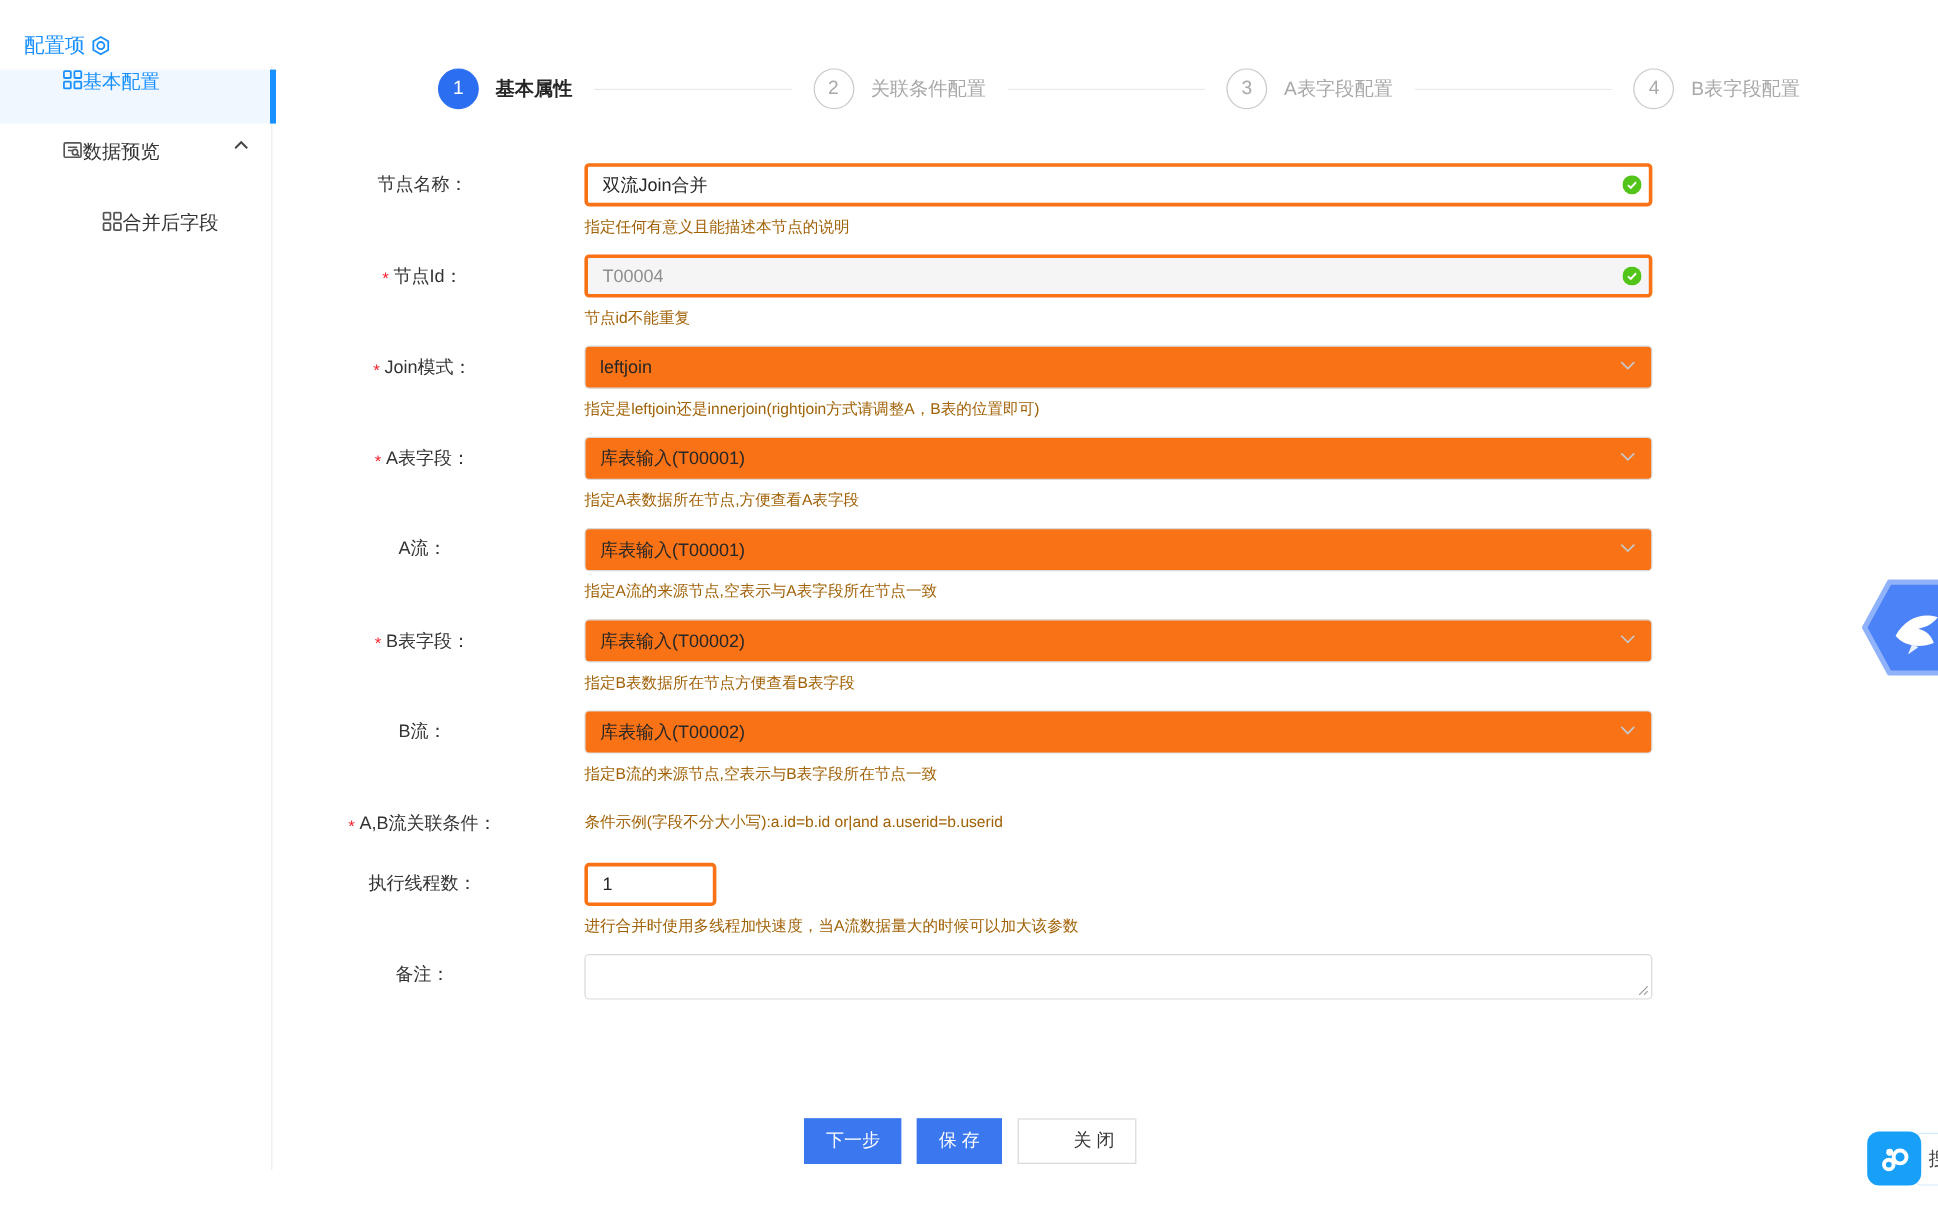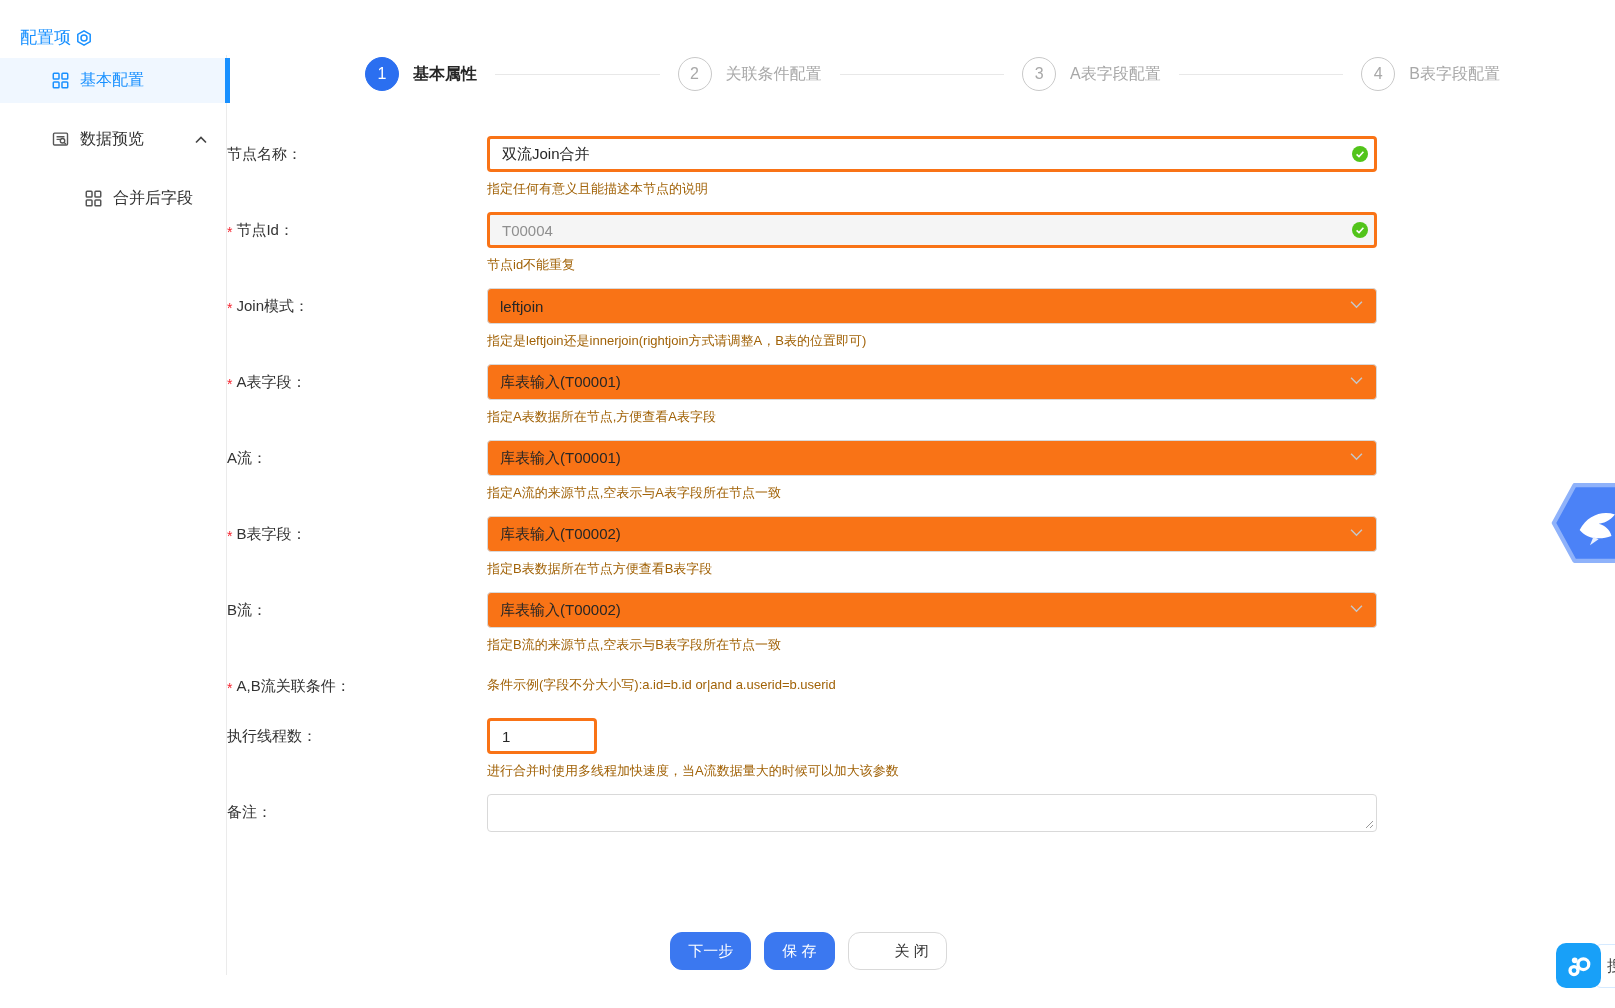--- a/index.html
+++ b/index.html
@@ -8,22 +8,22 @@
     font-family:"Liberation Sans","DejaVu Sans",sans-serif;color:#333;
   }
   
   .sidebar-title{
     position:absolute;left:20px;top:26px;display:flex;align-items:center;gap:4px;
     color:#1890ff;font-size:17px;font-weight:500;
   }
   .sidebar-divider{position:absolute;left:226px;top:55px;height:920px;width:1px;background:#ebebeb;}
   .sidebar-menu{position:absolute;left:0;top:58px;width:227px;}
   .menu-item{
-    position:relative;height:45px;margin-bottom:14px;display:flex;align-items:center;
-    gap:11px;padding-left:52px;font-size:16px;color:#333;cursor:pointer;
+    position:relative;height:45px;margin-bottom:14px;display:flex;align-items:flex-start;
+    padding-left:52px;font-size:16px;color:#333;cursor:pointer;
   }
   .menu-item .icon{display:flex;color:#555;}
   .menu-item.selected{background:#f0f7ff;color:#1890ff;}
   .menu-item.selected .icon{color:#1890ff;}
   .menu-item.selected::after{
     content:"";position:absolute;right:-3px;top:0;bottom:0;width:5px;background:#1890ff;z-index:2;
   }
   .menu-item.indent{padding-left:85px;}
   .menu-item .caret{margin-left:auto;margin-right:20px;color:#444;}
   
@@ -34,21 +34,21 @@
     font-size:16px;border:1px solid #c9c9c9;color:#a8a8a8;background:#fff;box-sizing:border-box;
   }
   .step.active .step-circle{background:#2b6ff0;border-color:#2b6ff0;color:#fff;}
   .step-label{font-size:16px;color:#a8a8a8;}
   .step.active .step-label{color:#262626;font-weight:bold;}
   .step-line{flex:1;height:1px;background:#e8e8e8;margin:0 18px;}
   
   .config-form{position:absolute;left:227px;top:136px;width:1163px;}
   .row{display:flex;align-items:flex-start;margin-bottom:14px;}
   .row-label{
-    width:260px;box-sizing:border-box;padding-right:10px;text-align:left;
+    width:260px;box-sizing:border-box;padding-right:10px;text-align:center;
     line-height:36px;font-size:15px;color:#333;flex:none;
   }
   .req{color:#f5222d;margin-right:4px;font-size:14px;position:relative;top:2px;}
   .row-body{flex:none;}
   .control{position:relative;width:890px;}
   .control.small{width:110px;}
   .input{
     width:100%;height:36px;box-sizing:border-box;border:3px solid #f97316;border-radius:4px;
     padding:0 12px;font-size:15px;color:#262626;font-family:inherit;background:#fff;outline:none;
   }
@@ -62,21 +62,21 @@
   .icon.check{position:absolute;right:9px;top:10px;line-height:0;}
   .textarea{
     width:890px;height:38px;box-sizing:border-box;border:1px solid #d9d9d9;border-radius:4px;
     padding:7px 12px;font-size:15px;font-family:inherit;resize:none;outline:none;display:block;
   }
   .icon.resize{position:absolute;right:3px;bottom:3px;color:#999;line-height:0;cursor:nwse-resize;}
   .helper{margin-top:8px;font-size:13px;color:#a16207;}
   
   .footer{position:absolute;left:227px;top:932px;width:1163px;display:flex;justify-content:center;gap:13px;}
   .btn{
-    height:38px;padding:0 17px;border-radius:12px;font-size:15px;font-family:inherit;cursor:pointer;
+    height:38px;padding:0 17px;border-radius:0;font-size:15px;font-family:inherit;cursor:pointer;
     border:1px solid transparent;line-height:36px;
   }
   .btn.primary{background:#3b78f0;border-color:#3b78f0;color:#fff;}
   .btn.default{background:#fff;border-color:#d9d9d9;color:#333;padding-left:46px;}
   
   .bird-badge{position:absolute;right:-36px;top:480px;width:110px;height:86px;cursor:pointer;}
   .float-panel{
     position:absolute;right:-62px;bottom:20px;width:82px;height:44px;background:#fff;
     border:1px solid #d6eaff;border-radius:6px;box-sizing:border-box;
     display:flex;align-items:center;padding-left:11px;font-size:16px;color:#444;z-index:1;

